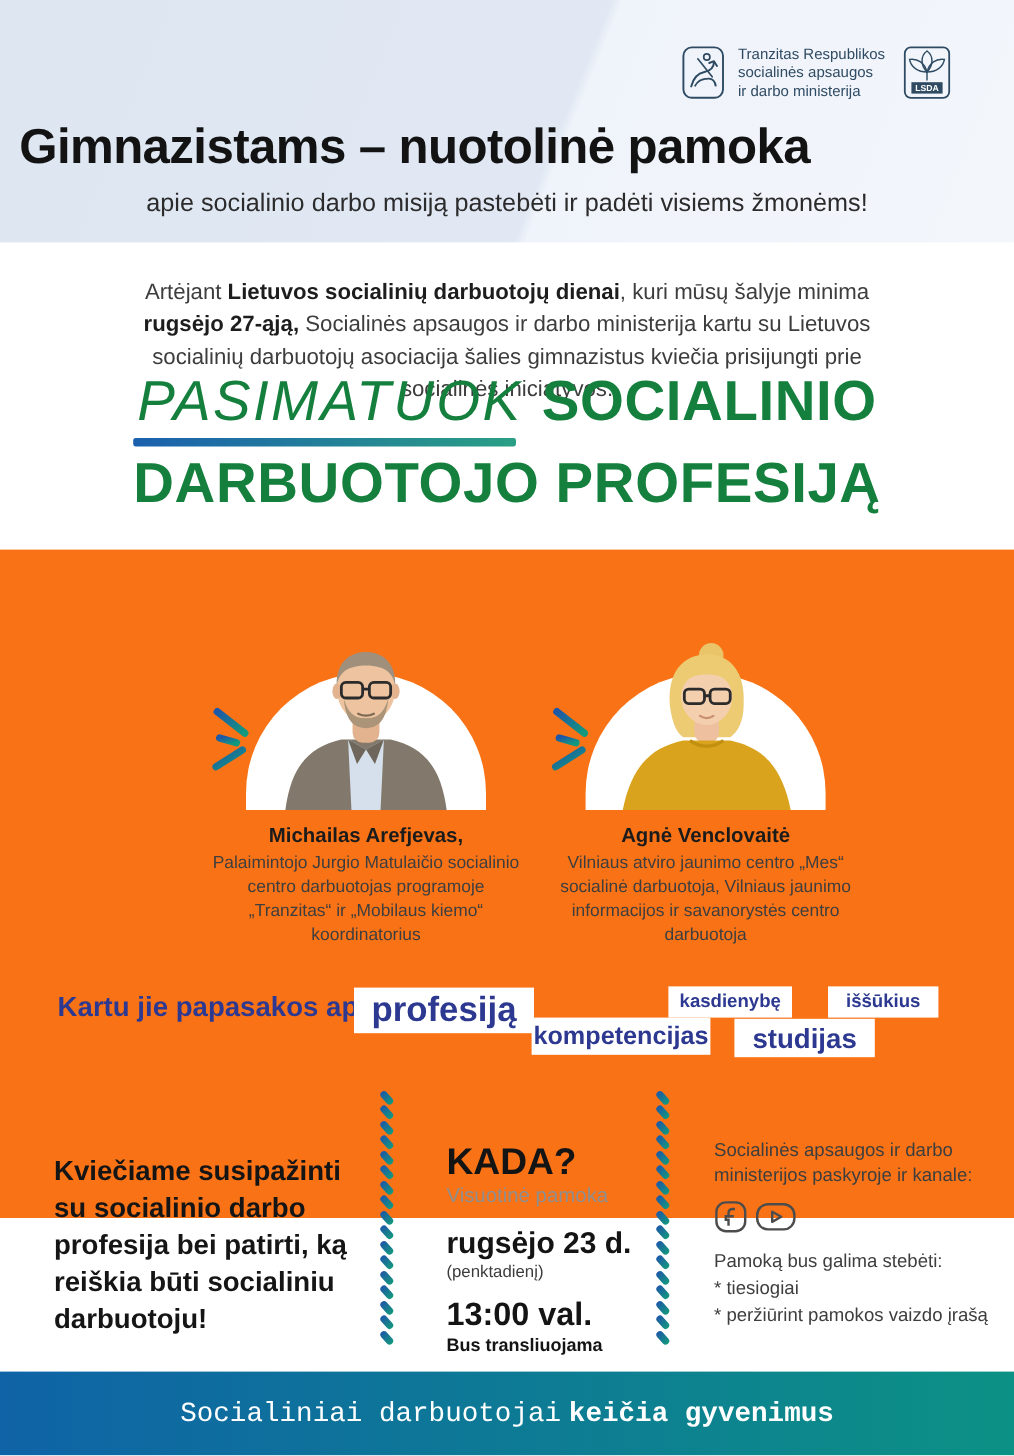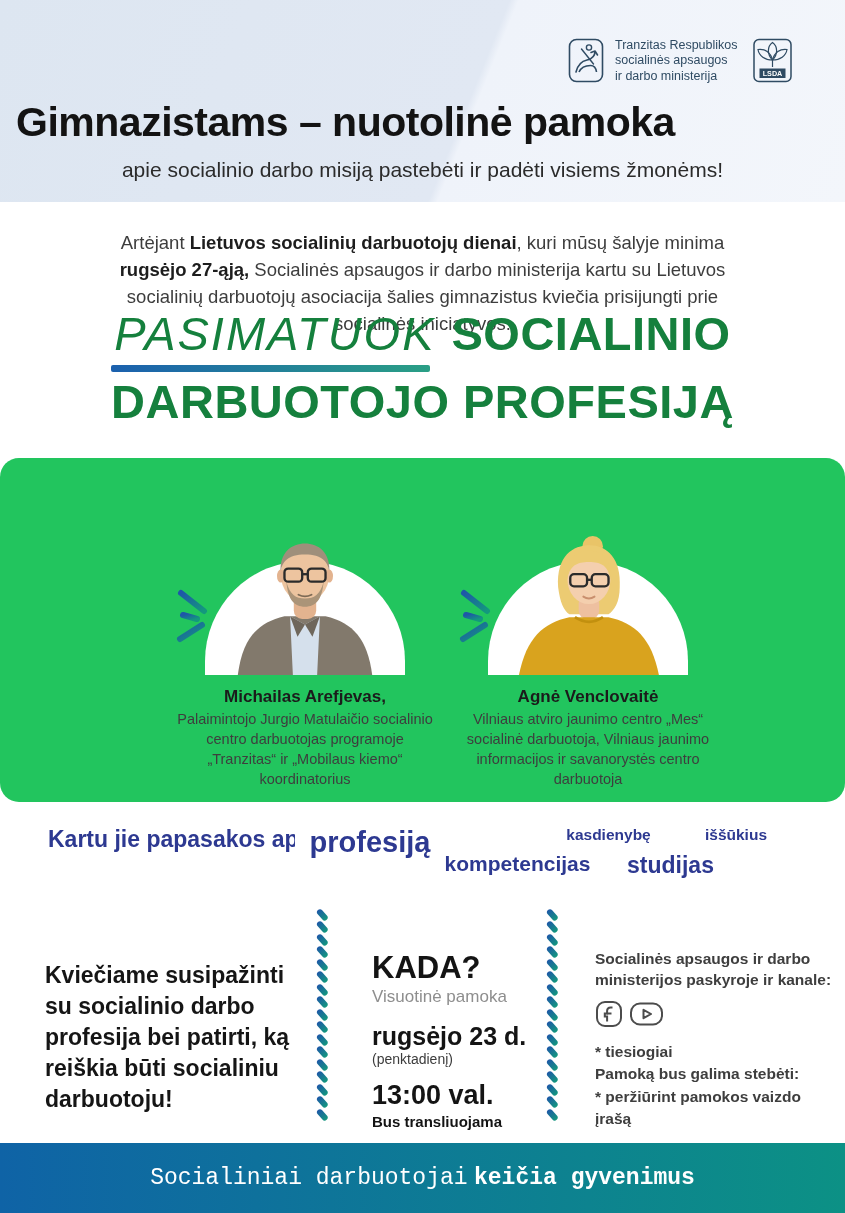--- a/index.html
+++ b/index.html
@@ -29,21 +29,21 @@
   
   .headline { position:absolute; top:306px; left:0; width:845px; text-align:center; color:#15803d; }
   .hl-line1 { font-size:47px; }
   .hl-accent { font-style:italic; font-weight:300; letter-spacing:2px; position:relative; margin-right:16px; }
   .hl-underline { position:absolute; left:-3px; right:6px; bottom:-12px; height:7px; border-radius:2px;
                   background:linear-gradient(90deg,#1b60ae,#2a9f85); }
   .hl-bold { font-weight:800; letter-spacing:0.5px; }
   .hl-line2 { font-size:47px; font-weight:800; letter-spacing:0.5px; margin-top:13px; }
 
   
-  .section-blue { position:absolute; top:458px; left:0; width:845px; height:344px; background:#22c55e;border-radius:19px; }
+  .section-blue { position:absolute; top:458px; left:0; width:845px; height:557px; background:#f97316; }
   .speaker { position:absolute; width:264px; }
   .speaker-1 { left:173px; top:62px; }
   .speaker-2 { left:456px; top:62px; }
   .photo-wrap { position:relative; width:264px; height:155px; overflow:hidden; }
   .arch { position:absolute; left:32px; bottom:0; width:200px; height:114px;
           background:#ffffff; border-radius:100px 100px 0 0; }
   .person { position:absolute; left:32px; bottom:0; width:200px; height:140px; }
   .spark { position:absolute; left:0; top:68px; width:40px; height:56px; }
   .speaker-name { margin-top:12px; text-align:center; font-size:17px; font-weight:700; color:#1b1b1b; }
   .speaker-bio { margin:2px auto 0; width:256px; text-align:center; font-size:14.5px; line-height:1.38; color:#3e3e3e; }
@@ -68,21 +68,21 @@
           background:linear-gradient(90deg,#1e57a8,#13997d); }
 
   .when { position:absolute; left:372px; top:950px; }
   .when-heading { font-size:31px; font-weight:800; color:#141414; }
   .when-sub { font-size:17px; color:#8e8e8e; margin-top:1px; }
   .when-date { font-size:25px; font-weight:800; color:#141414; margin-top:15px; }
   .when-weekday { font-size:14px; color:#3c3c3c; }
   .when-time { font-size:27px; font-weight:800; color:#141414; margin-top:13px; }
   .when-note { font-size:15px; font-weight:700; color:#141414; margin-top:2px; }
 
-  .watch { position:absolute; left:595px; top:948px; width:238px; font-size:15.5px; line-height:1.38; color:#3e3e3e;font-weight:bold; }
+  .watch { position:absolute; left:595px; top:948px; width:238px; font-size:15.5px; line-height:1.38; color:#3e3e3e; }
   .watch-icons { display:flex; align-items:center; gap:6px; margin:9px 0 13px; }
   .watch-details p { margin:0; line-height:1.45; }
 
   
   .footer { position:absolute; left:0; bottom:0; width:845px; height:70px;
             background:linear-gradient(90deg,#0f63a6,#0c9185);
             display:flex; align-items:center; justify-content:center;
             color:#ffffff; font-size:23px;font-family:Liberation Mono, monospace; }
   .footer b { margin-left:0.28em; font-weight:700; }
 </style>
@@ -258,22 +258,22 @@
         <rect x="2" y="2" width="24" height="24" rx="8" fill="none" stroke="#4c4c4c" stroke-width="2"></rect>
         <path d="M17.5,7.5 h-1.8 c-2.4,0 -3.6,1.3 -3.6,3.6 v2.4 h-2.3 v3 h2.3 v5" fill="none" stroke="#4c4c4c" stroke-width="2"></path>
         <line x1="11.5" y1="13.5" x2="16.5" y2="13.5" stroke="#4c4c4c" stroke-width="2"></line>
       </svg>
       <svg width="35" height="28" viewBox="0 0 35 28">
         <rect x="2" y="3.5" width="31" height="21" rx="9" fill="none" stroke="#4c4c4c" stroke-width="2"></rect>
         <path d="M14.5,9.8 L22,14 L14.5,18.2 Z" fill="none" stroke="#4c4c4c" stroke-width="2" stroke-linejoin="round"></path>
       </svg>
     </div>
     <div class="watch-details">
+      <p>Pamoką bus galima stebėti:</p>
       <p>* tiesiogiai</p>
-      <p>Pamoką bus galima stebėti:</p>
       <p>* peržiūrint pamokos vaizdo įrašą</p>
     </div>
   </div>
 
   <footer class="footer">
     <span>Socialiniai darbuotojai</span>
     <b>keičia gyvenimus</b>
   </footer>
 
 </div>

